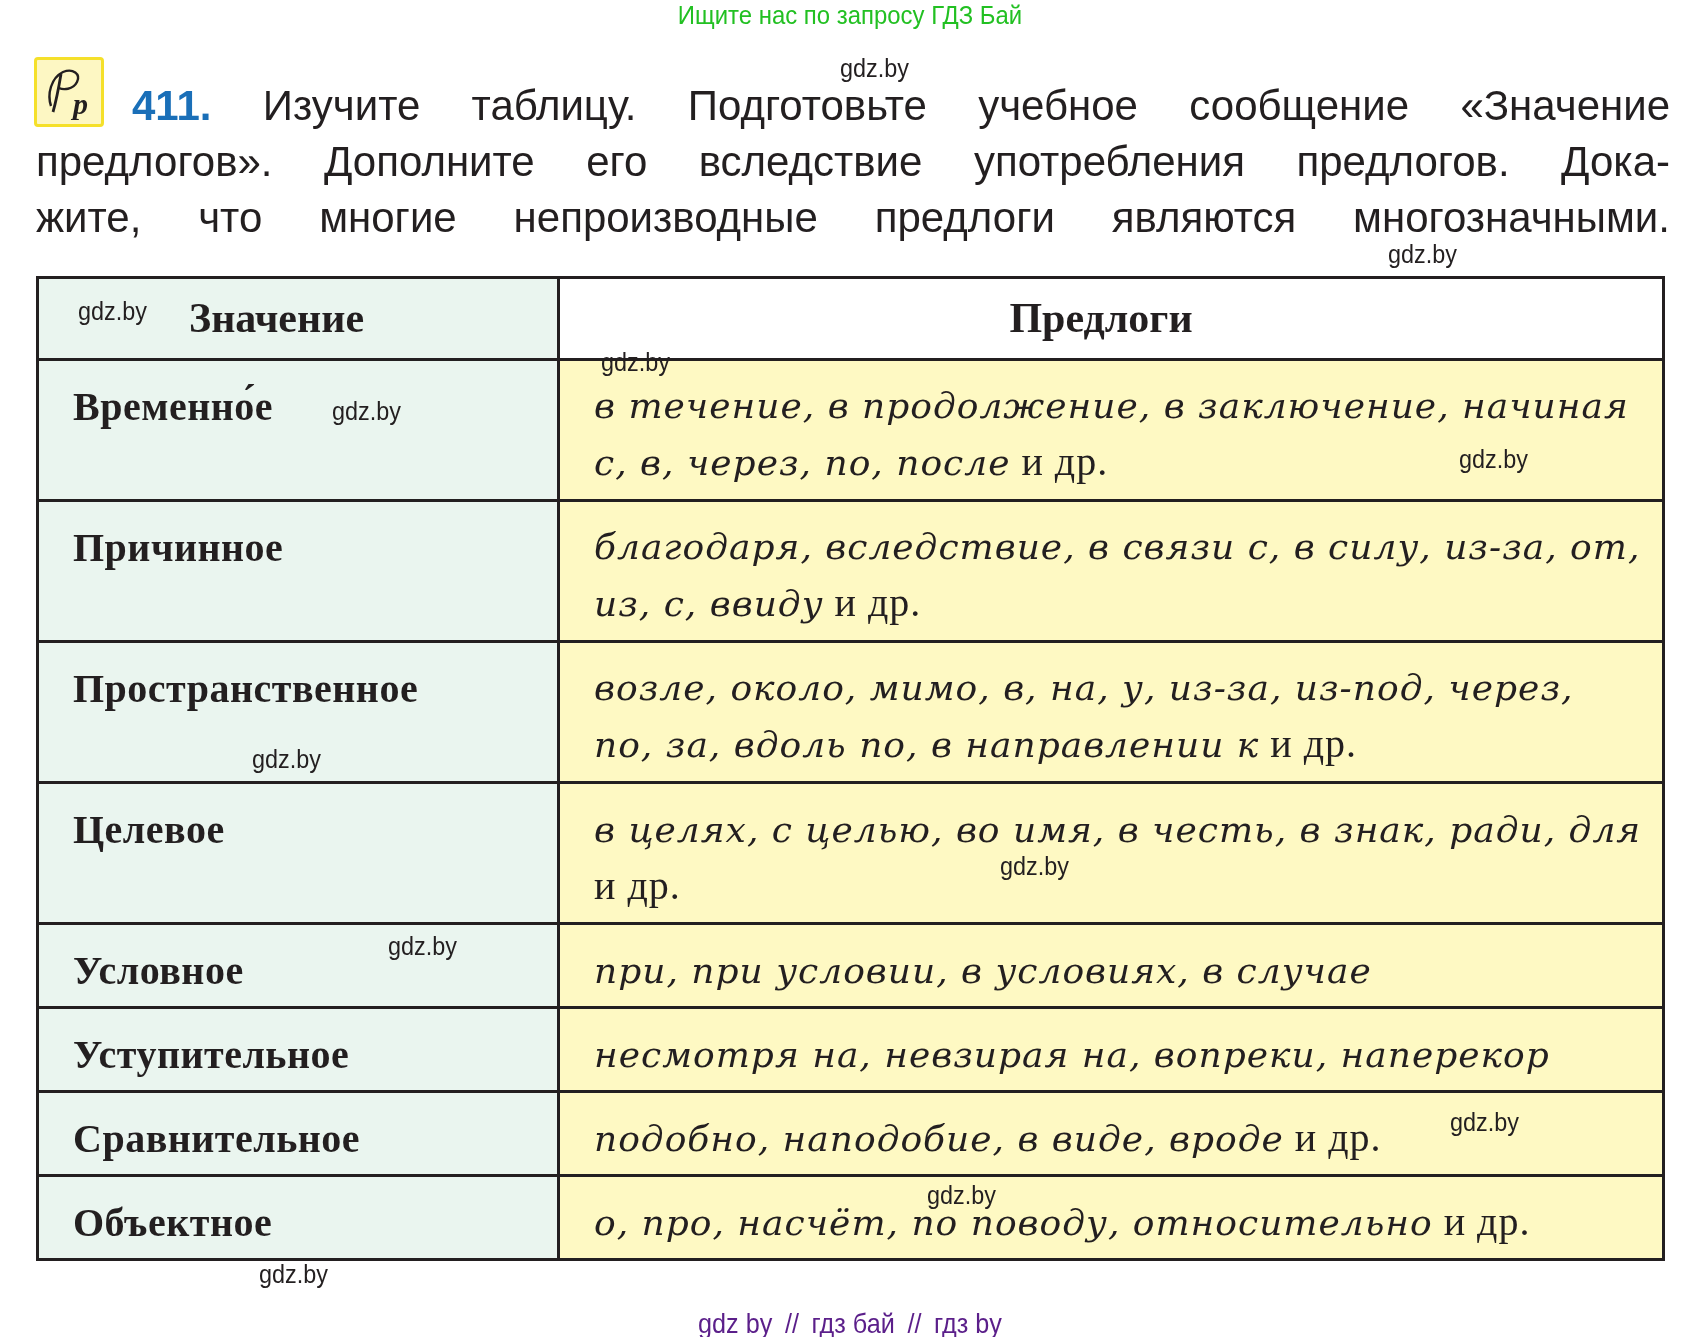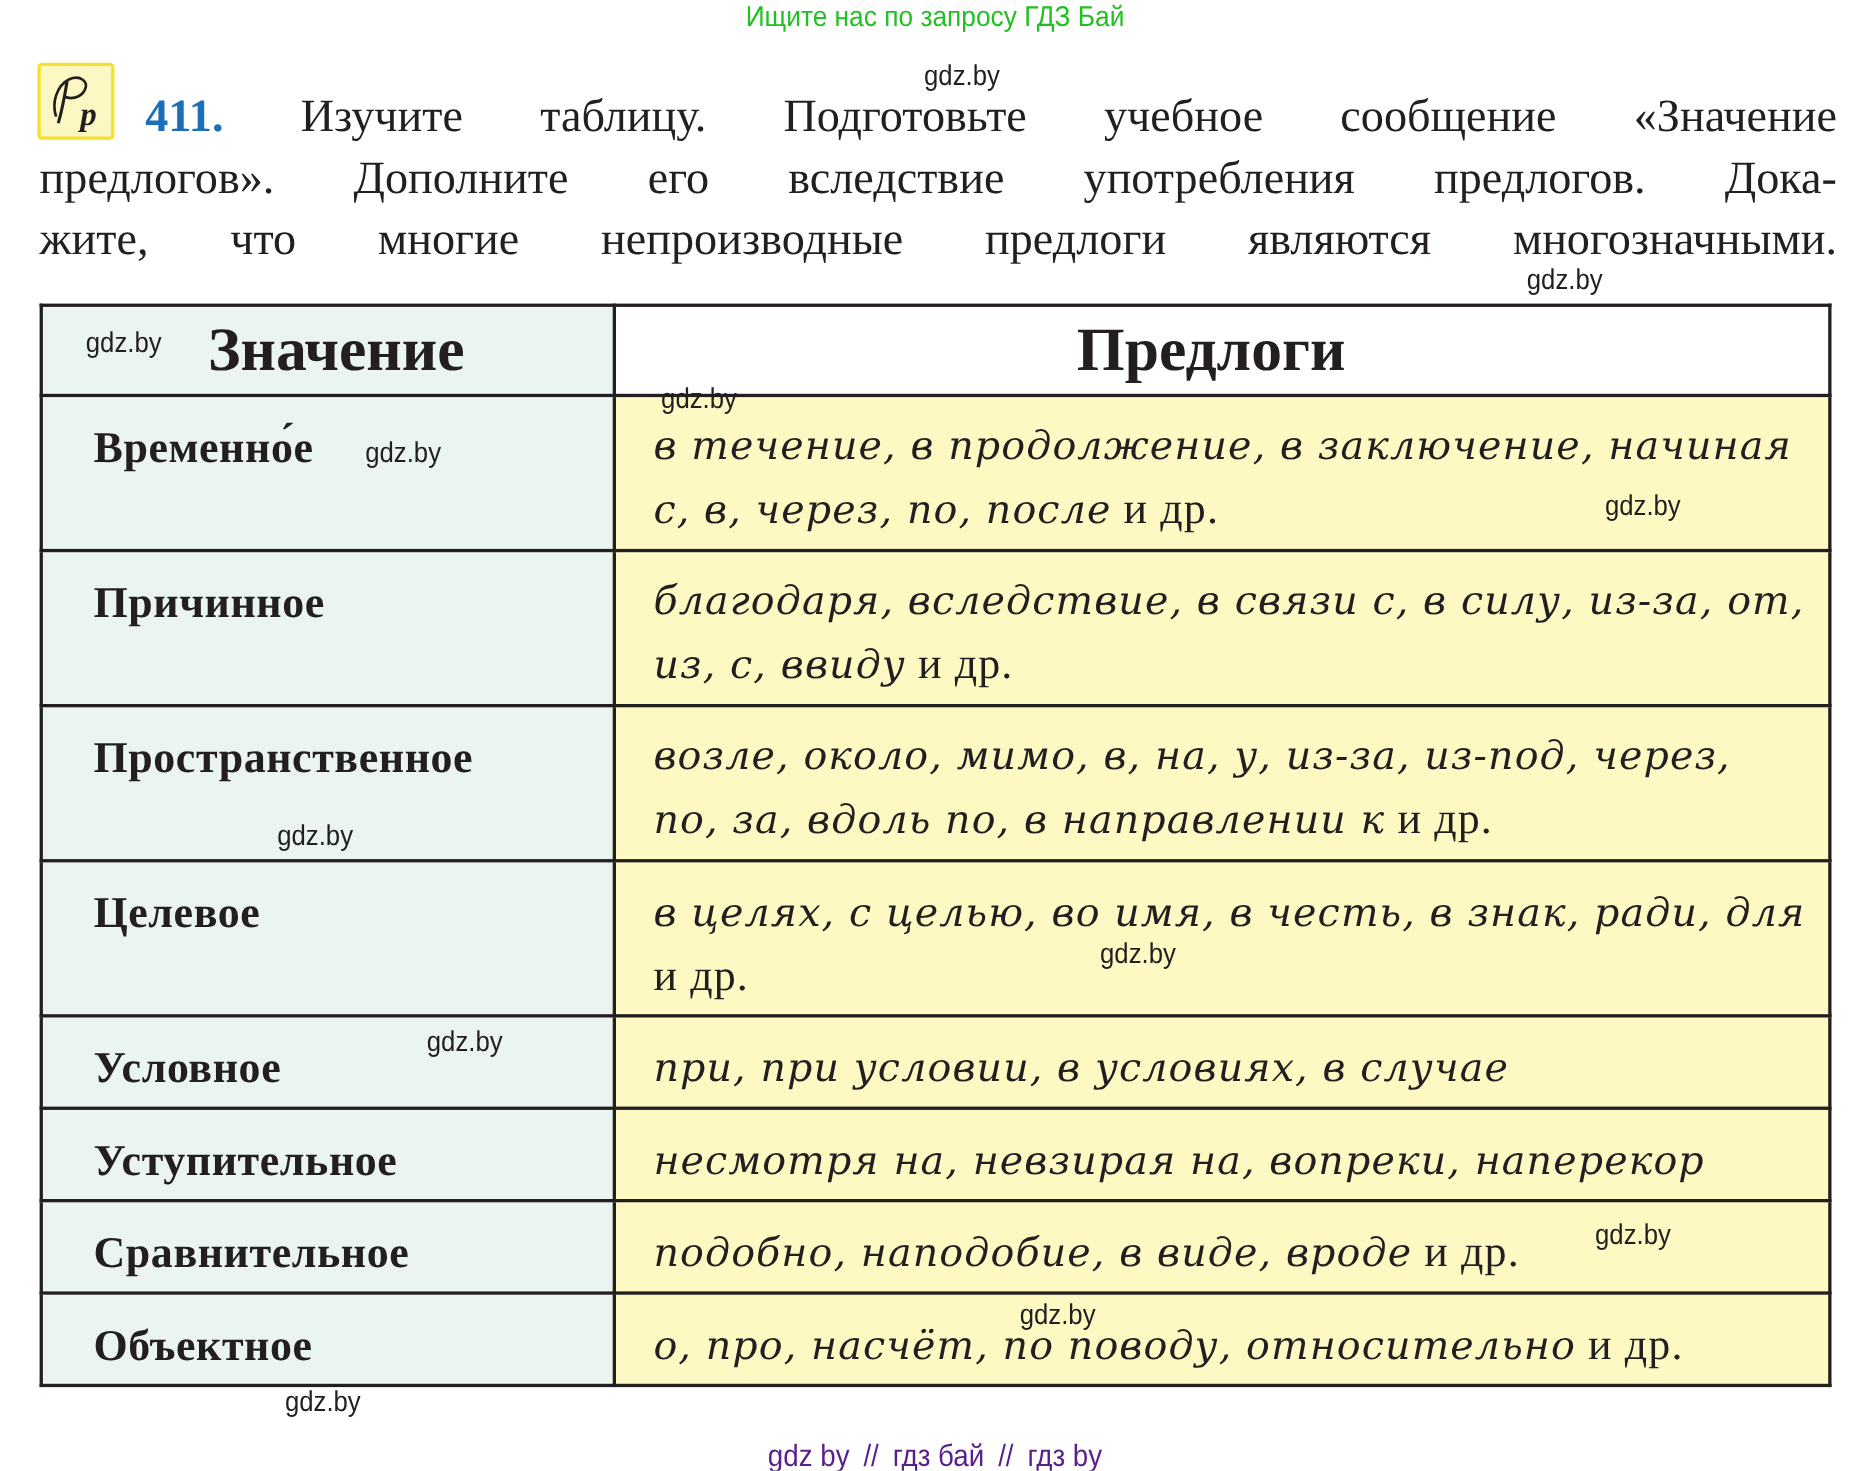--- a/index.html
+++ b/index.html
@@ -49,21 +49,20 @@
       color: #231f20;
       text-align: justify;
       text-align-last: justify;
     }
     .task-line {
       display: block;
       white-space: nowrap;
       text-align: justify;
       text-align-last: justify;
       word-spacing: 4px;
-      font-family: Liberation Serif, serif;
     }
     .task-line.first {
       padding-left: 96px;
     }
     .task-num {
       color: #1a6fb8;
       font-weight: bold;
     }
     .p-icon {
       position: absolute;
@@ -98,41 +97,40 @@
       width: 518px;
       background: #eaf5ef;
     }
     .col-preps {
       background: #fef9c3;
     }
     .th-cell {
       height: 79px;
       font-family: "Liberation Serif", serif;
       font-weight: bold;
-      font-size: 56px;
+      font-size: 42px;
       line-height: 79px;
     }
     .th-meaning {
       padding-left: 150px !important;
       text-align: left;
       background: #eaf5ef;
     }
     .th-preps {
       text-align: center;
       padding-right: 20px !important;
     }
     .meaning-text {
       display: block;
       font-family: "Liberation Serif", serif;
       font-weight: bold;
       font-size: 40px;
       padding: 22px 0 0 34px;
       letter-spacing: 0.5px;
       white-space: nowrap;
-      margin-left: 12px;
     }
     .preps-text {
       display: block;
       font-family: "DejaVu Serif", serif;
       font-style: italic;
       font-size: 36px;
       line-height: 56px;
       padding: 17px 20px 0 34px;
       letter-spacing: 1px;
     }

